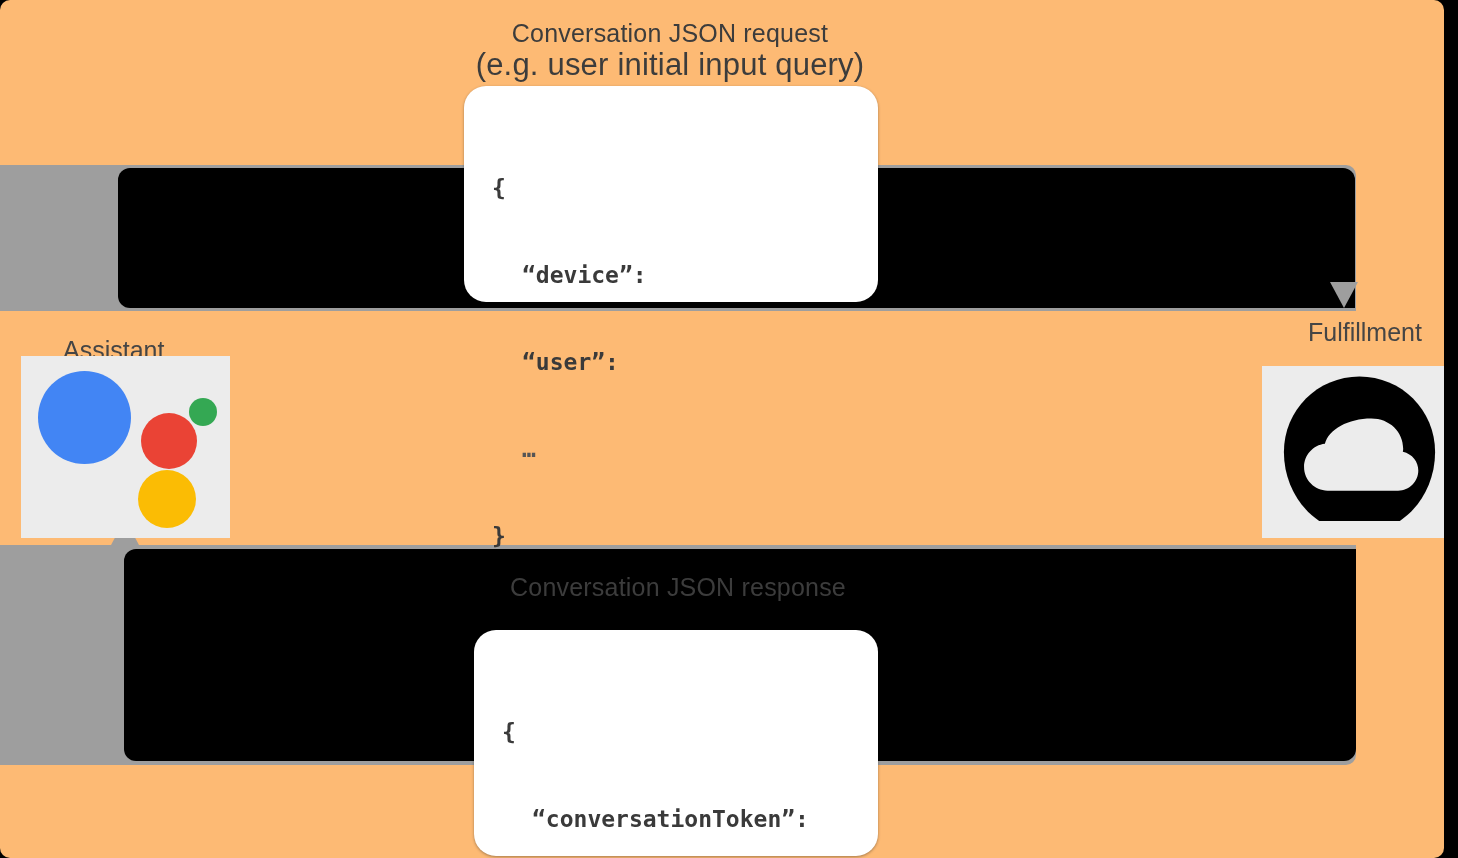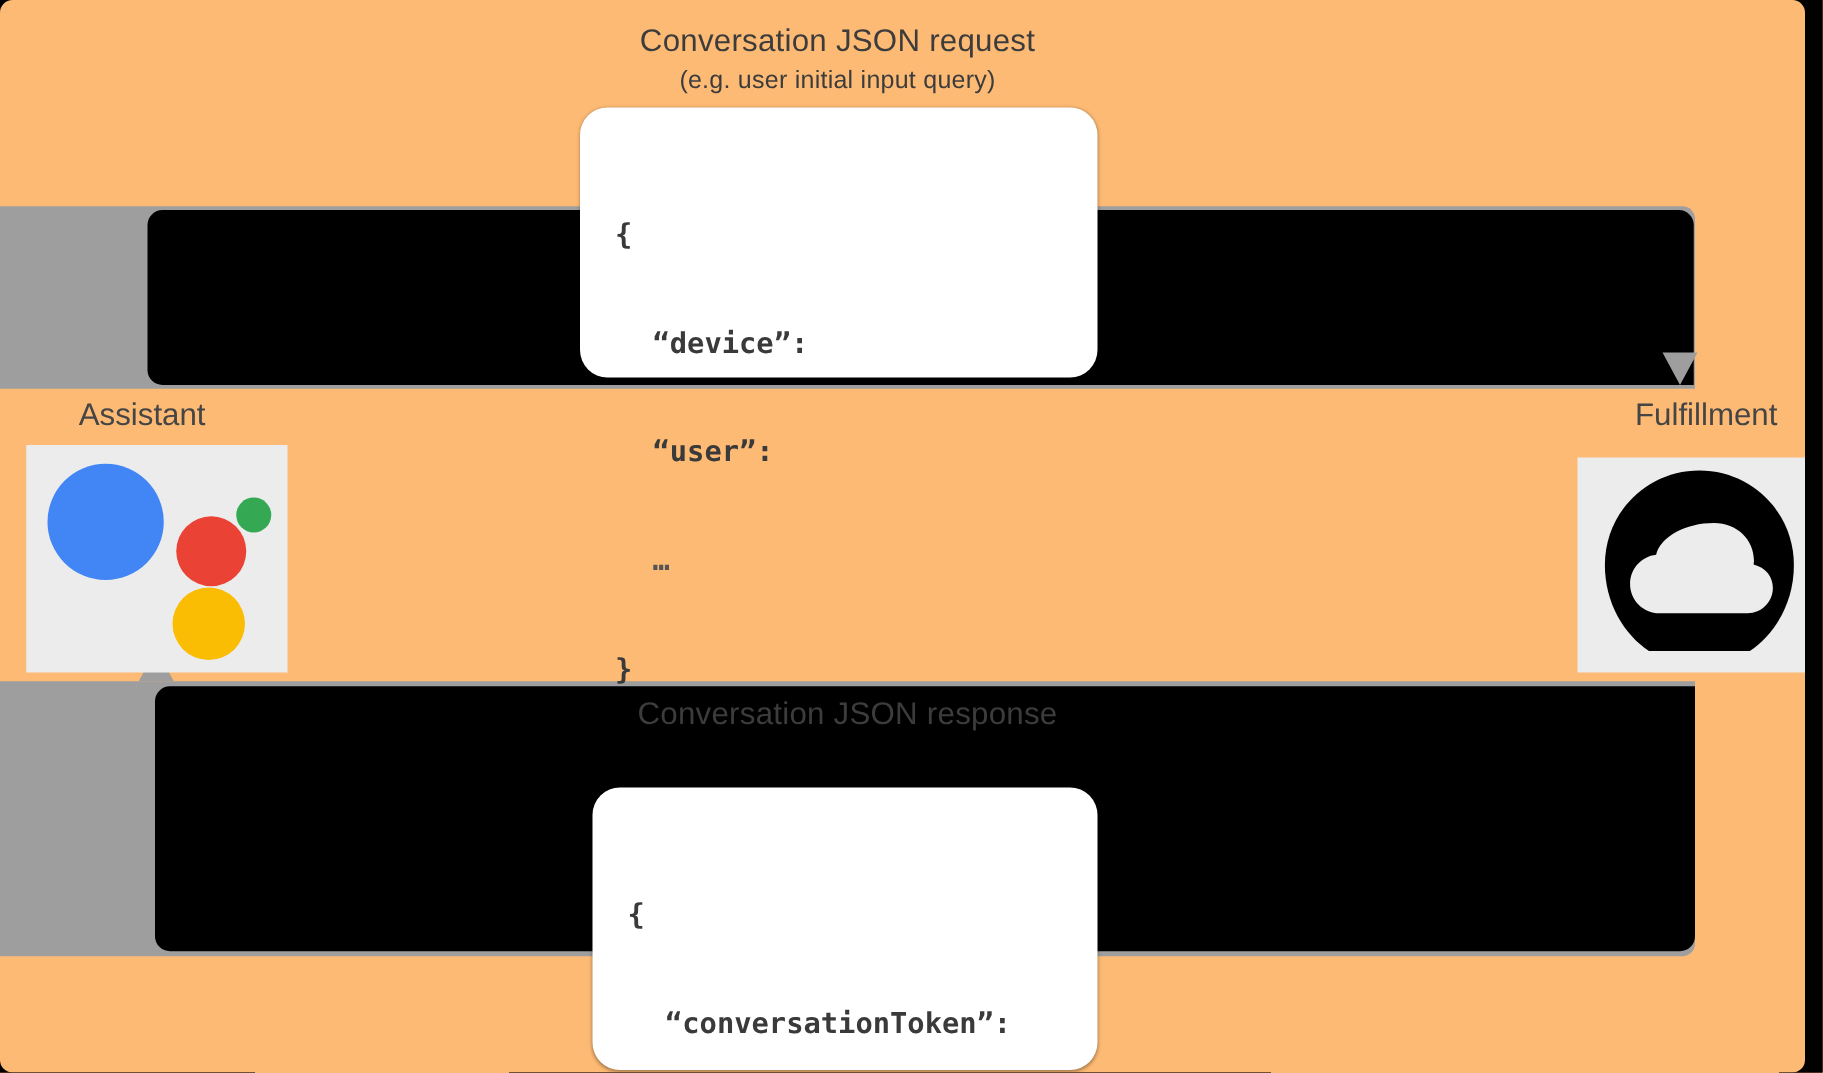--- a/index.html
+++ b/index.html
@@ -129,36 +129,36 @@
     white-space: nowrap;
     letter-spacing: 0.2px;
   }
   .label-req {
     left: 0px;
     top: 18px;
     width: 1340px;
   }
   .label-resp {
     left: 0px;
-    top: 556px;
+    top: 572px;
     width: 1356px;
   }
   .band-label .sub {
     display: block;
-    font-size: 20px;
+    font-size: 31px;
   }
 
   .node-label {
     position: absolute;
     color: #454545;
     font-size: 25px;
     line-height: 29px;
     white-space: nowrap;
   }
-  .label-assistant { left: 63px;   top: 318px; }
+  .label-assistant { left: 63px;   top: 336px; }
   .label-fulfill   { left: 1308px; top: 318px; }
 
   
   .json-card {
     position: absolute;
     background: #ffffff;
     border-radius: 22px;
     box-shadow: 0 1px 3px rgba(0,0,0,0.35);
     font-family: "DejaVu Sans Mono", "Liberation Mono", monospace;
     color: #3a3a3a;

